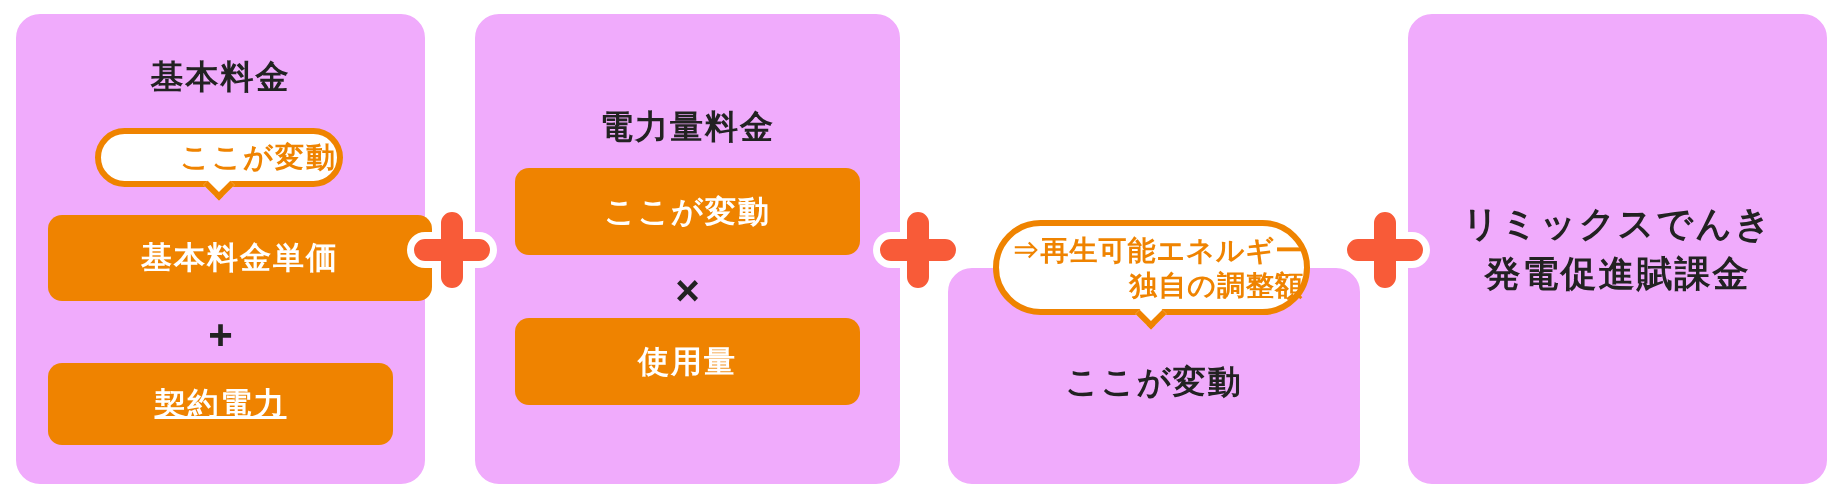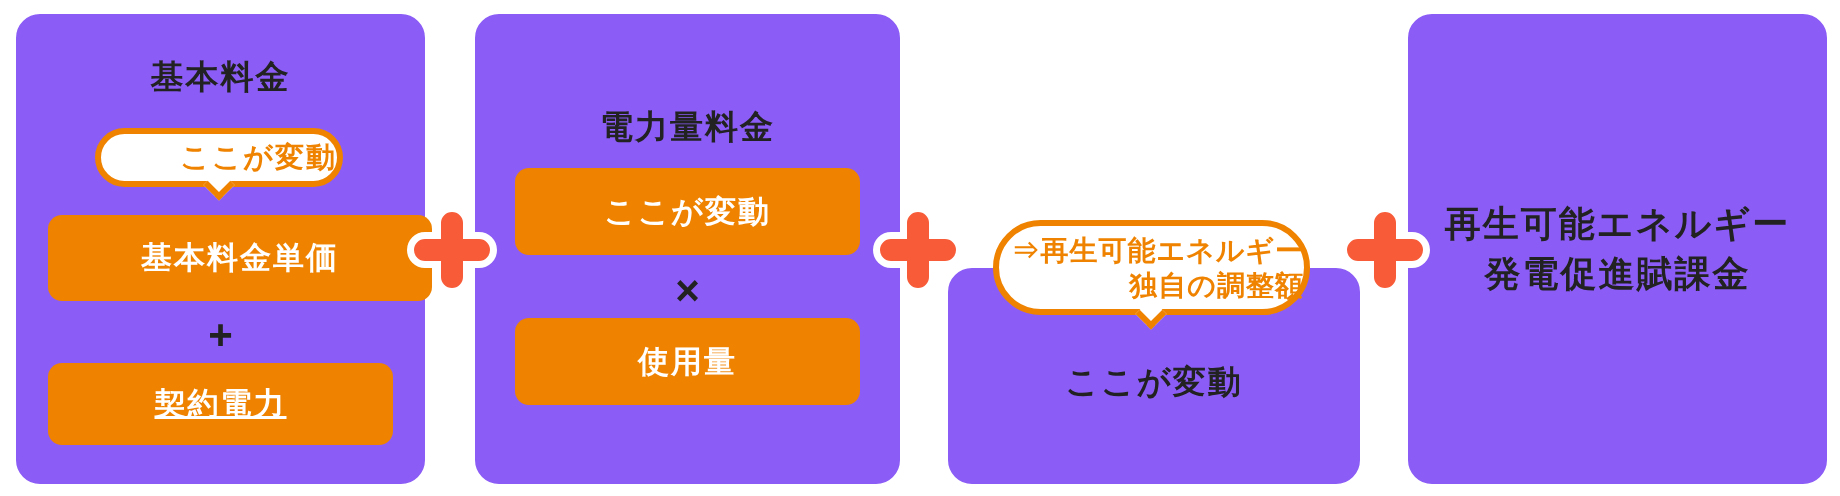--- a/index.html
+++ b/index.html
@@ -7,21 +7,21 @@
     position: relative;
     width: 1840px;
     height: 496px;
     background: #ffffff;
     font-family: "Liberation Sans", sans-serif;
     font-weight: bold;
     overflow: hidden;
   }
   .card {
     position: absolute;
-    background: #8b5cf6;
+    background: #f0abfc;
     border: 10px solid #ffffff;
     border-radius: 34px;
     box-sizing: border-box;
     z-index: 1;
   }
   .card-title {
     position: absolute;
     left: 0; right: 0;
     text-align: center;
     color: #222222;
@@ -147,18 +147,18 @@
   </div>
   <div class="bubble-tail" style="left:1140px; top:303px;"></div>
 
   <svg class="plus-connector" style="left:1340px; top:205px;" viewBox="0 0 90 90">
     <path d="M45 18 V72 M18 45 H72" stroke="#ffffff" stroke-width="36" stroke-linecap="round" fill="none"></path>
     <path d="M45 18 V72 M18 45 H72" stroke="#F85B38" stroke-width="22" stroke-linecap="round" fill="none"></path>
   </svg>
 
   <div class="card" style="left:1398px; top:4px; width:439px; height:490px;">
     <div class="two-line-center">
-      <span>再生可能エネルギー</span>
+      <span>リミックスでんき</span>
       <span>発電促進賦課金</span>
     </div>
   </div>
 
 </div>
 
 </body></html>

